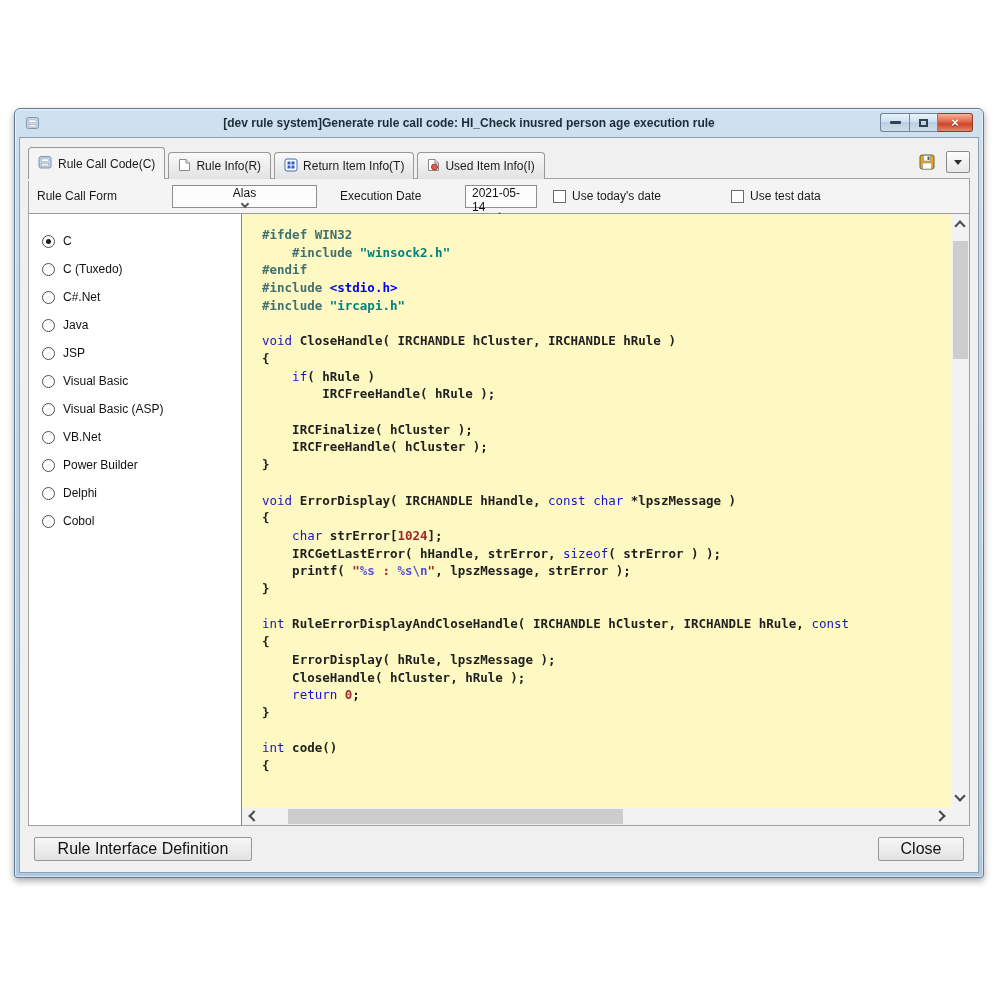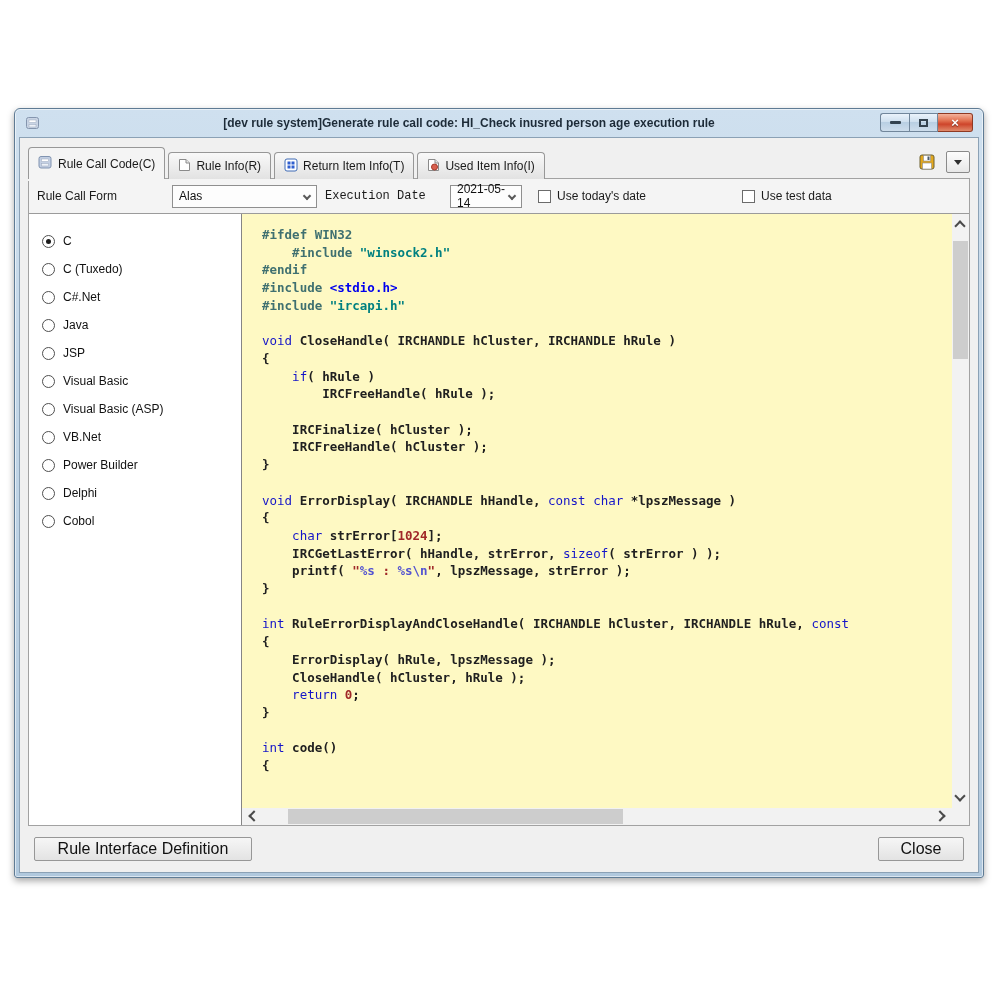--- a/index.html
+++ b/index.html
@@ -31,28 +31,28 @@
   .tab.active{ height:32px; background:#f4f4f4; box-shadow:0 2px 0 0 #f4f4f4; z-index:3; }
   .tab-strip-right{ margin-left:auto; display:flex; align-items:center; padding-bottom:5px; }
   .dd-btn{ width:24px; height:22px; border:1px solid #8a8a8a; border-radius:2px; background:linear-gradient(#fdfdfd,#e7e7e7); display:flex; align-items:center; justify-content:center; margin-left:7px;}
   .dd-tri{ width:0; height:0; border:4px solid transparent; border-top:5px solid #2e2e2e; margin-top:5px;}
   .save-btn{ width:24px; height:22px; display:flex; align-items:center; justify-content:center; }
 
   .tab-page{ flex:1; margin:0 8px; border:1px solid #a2a2a2; background:#f4f4f4; display:flex; flex-direction:column; overflow:hidden; position:relative; z-index:1;}
 
   .toolbar{ height:35px; display:flex; align-items:center; padding:0 8px; border-bottom:1px solid #9b9b9b; background:#f4f4f4; flex:0 0 auto; font-size:12px; color:#1a1a1a;}
   .tb-label1{ width:135px; }
-  .combo{ height:23px; background:#fdfdfd; border:1px solid #8f8f8f; display:flex; align-items:center; padding:0 6px; font-size:12px; color:#111; }
+  .combo{ height:23px; background:#fdfdfd; border:1px solid #8f8f8f; display:flex; align-items:center; padding:0 6px; font-size:12px; color:#111;flex-direction:column; }
   .combo .cval{ flex:1; }
   .combo1{ width:145px; }
-  .tb-label2{ width:125px; margin-left:8px;font-family:Liberation Mono, monospace; }
+  .tb-label2{ width:125px; margin-left:23px; }
   .combo2{ width:72px; }
   .chk-row{ display:flex; align-items:center; gap:6px; }
   .chk1{ margin-left:16px; }
-  .chk2{ margin-left:96px;text-align:center; }
+  .chk2{ margin-left:70px;text-align:center; }
   .checkbox{ width:13px; height:13px; background:#fff; border:1px solid #6b6b6b; }
 
   .content{ flex:1; display:flex; background:#ffffff; overflow:hidden; }
   .lang-panel{ width:212px; flex:0 0 auto; padding:13px 0 0 13px; }
   .radio-row{ display:flex; align-items:center; gap:8px; height:28px; font-size:12px; color:#111; }
   .radio{ width:13px; height:13px; border:1px solid #4f4f4f; border-radius:50%; background:#fff; position:relative; flex:0 0 auto;}
   .radio.checked::after{ content:""; position:absolute; left:3px; top:3px; right:3px; bottom:3px; background:#1c1c1c; border-radius:50%; }
 
   .code-panel{ flex:1; position:relative; border-left:1px solid #858585; background:#fef9c3; overflow:hidden; }
   .code-view{ position:absolute; left:0; top:0; right:17px; bottom:17px; overflow:hidden; padding:12px 0 0 20px; }

